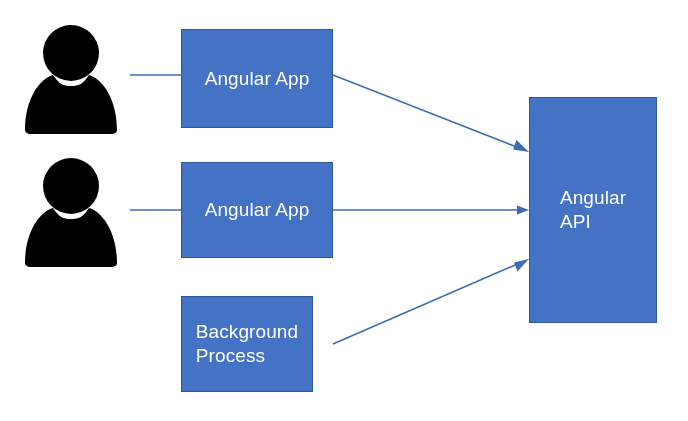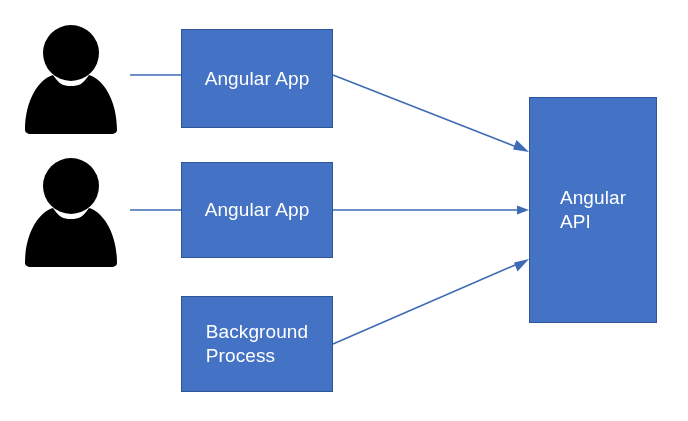--- a/index.html
+++ b/index.html
@@ -43,21 +43,21 @@
   }
   #box-mobile-app {
     left: 181px;
     top: 162px;
     width: 152px;
     height: 96px;
   }
   #box-background-process {
     left: 181px;
     top: 296px;
-    width: 152px;
+    width: 132px;
     height: 96px;
   }
   #box-restful-api {
     left: 529px;
     top: 97px;
     width: 128px;
     height: 226px;
   }
   .actor-icon {
     position: absolute;

